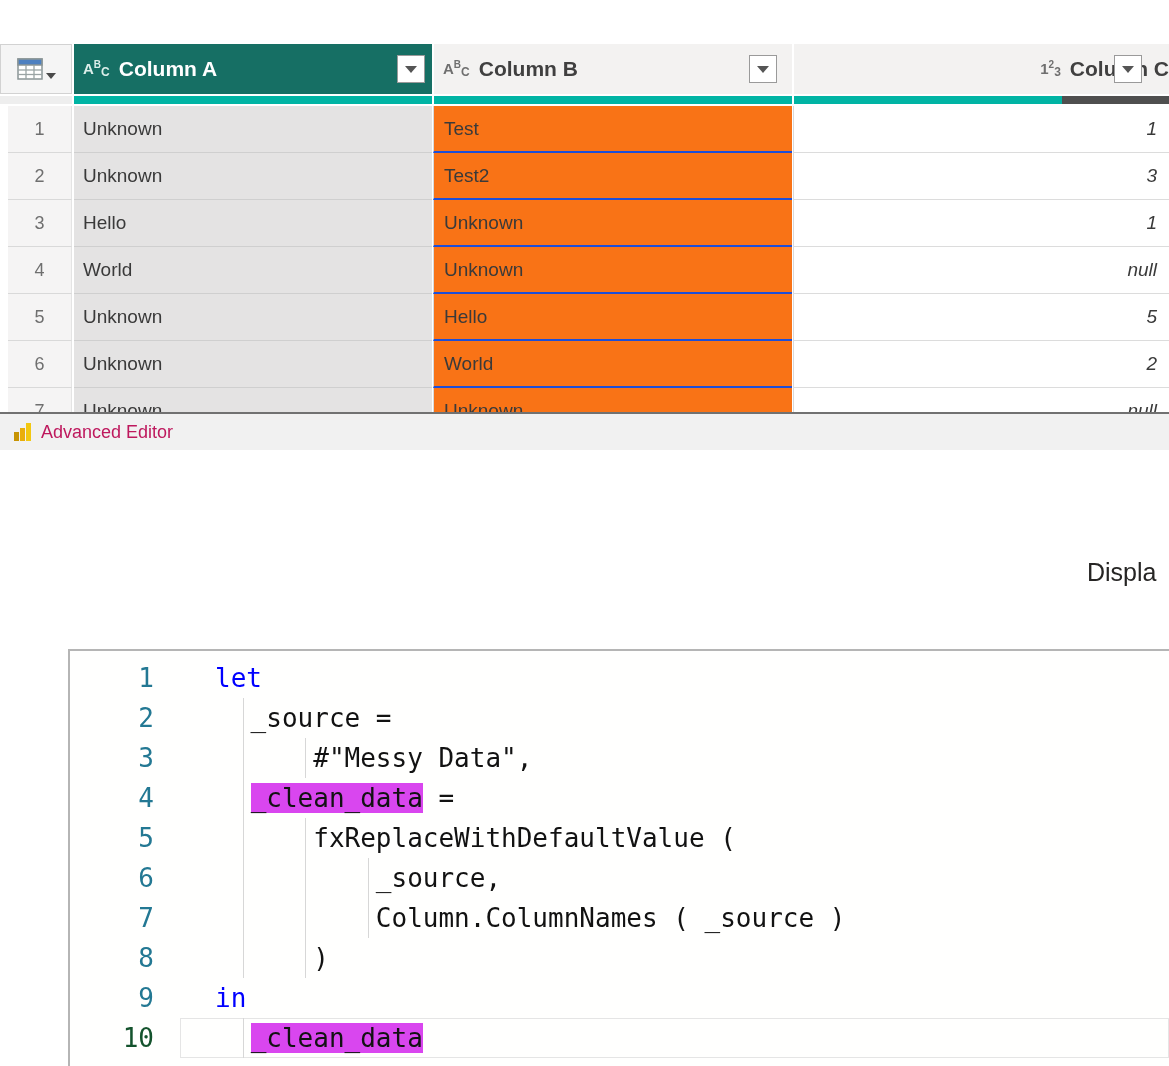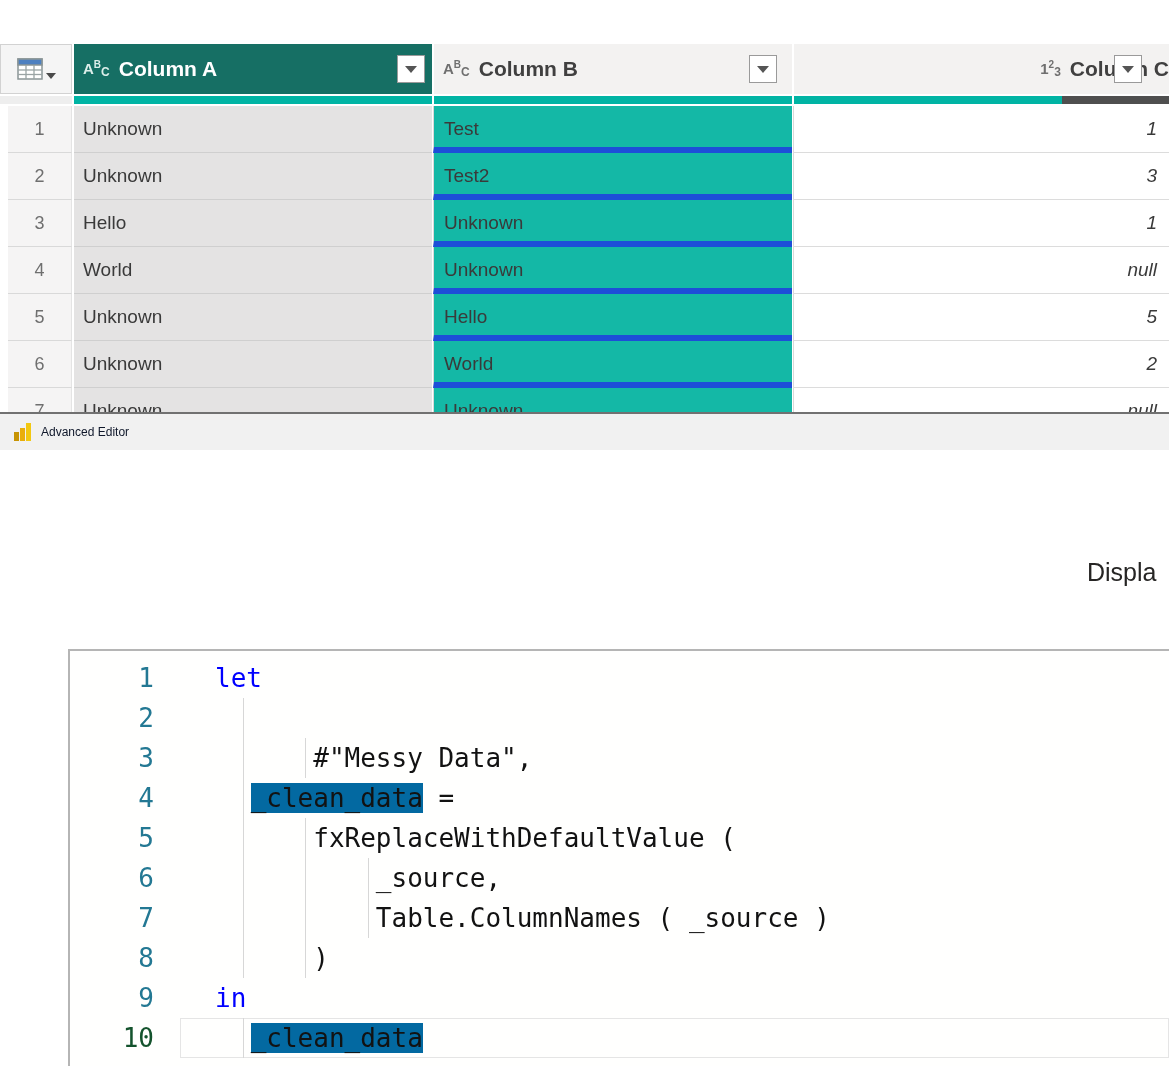--- a/index.html
+++ b/index.html
@@ -39,51 +39,51 @@
   .q-good{height:100%;background:#00b4a4;}
   .q-corner{position:absolute;left:0;top:52px;width:72px;height:8px;background:#eeeeee;}
   
   .tbody{position:absolute;left:0;top:62px;width:1169px;}
   .row{position:relative;height:47px;}
   .cell{position:absolute;top:0;height:47px;box-sizing:border-box;font-size:19px;line-height:46px;
         color:#3a3a3a;white-space:nowrap;overflow:hidden;cursor:default;}
   .numcell{left:8px;width:64px;background:#f5f4f4;text-align:center;color:#6f6f6f;font-size:18px;
            border-bottom:1px solid #d9d9d9;border-right:1px solid #e4e4e4;}
   .cA{left:74px;width:358px;background:#e4e3e3;padding-left:9px;border-bottom:1px solid #cfcfcf;}
-  .cB{left:433px;width:359px;background:#14b8a6;padding-left:10px;border-bottom:6px solid #1d4ed8;border-left:1px solid #d9d9d9;}
+  .cB{left:433px;width:359px;background:#f97316;padding-left:10px;border-bottom:2px solid #1d4ed8;border-left:1px solid #d9d9d9;}
   .cC{left:793px;width:376px;background:#ffffff;text-align:right;padding-right:12px;font-style:italic;
       border-bottom:1px solid #dcdcdc;border-left:1px solid #d9d9d9;}
   .tbl-bottom{position:absolute;left:0;top:391px;width:1169px;height:2px;background:#a5a5a5;}
 
   
   .ae-bar{position:absolute;left:0;top:412px;width:1169px;height:38px;background:#f1f1f1;
           border-top:2px solid #717171;box-sizing:border-box;display:flex;align-items:center;}
   .pbi-icon{display:flex;align-items:flex-end;height:18px;margin:0 9px 0 14px;}
   .pbi-icon i{display:block;width:5px;margin-right:1px;}
   .pbi-b1{height:9px;background:#c79404;}
   .pbi-b2{height:13px;background:#e9ae0b;}
   .pbi-b3{height:18px;background:#f2c811;}
-  .ae-label{font-size:12px;color:#0f172a;}
+  .ae-label{font-size:18px;color:#be185d;}
 
   
   .doc-title{position:absolute;left:67px;top:504px;font-size:70px;line-height:1.1;font-weight:200;
              color:#3a3a3a;letter-spacing:-1px;}
   .display-label{position:absolute;left:1087px;top:558px;font-size:25px;color:#262524;white-space:nowrap;cursor:pointer;}
 
   
   .editor{position:absolute;left:68px;top:649px;width:1101px;height:417px;background:#fffffe;
           border-left:2px solid #b5b5b5;border-top:2px solid #b5b5b5;box-sizing:border-box;
           padding-top:7px;overflow:hidden;}
   .code-line{display:flex;height:40px;font-family:"DejaVu Sans Mono",monospace;font-size:26px;cursor:text;}
   .ln{width:84px;text-align:right;color:#237893;line-height:40px;flex:none;}
   .code-line.active .ln{color:#14532d;}
   .codewrap{flex:1;margin-left:26px;position:relative;padding-left:8px;line-height:40px;white-space:pre;color:#121212;}
   .code-line.active .codewrap{outline:1px solid #e5e5e5;outline-offset:-1px;}
   .kw{color:#0000ff;margin-left:27px;}
-  .hl{background:#0369a1;}
+  .hl{background:#d946ef;}
   .ig{position:absolute;top:0;bottom:0;width:1px;background:#d7d7d7;}
 </style>
 </head>
 <body>
 
 <div class="screen">
 
   <div class="grid-area">
 
     <div class="hdr-corner">
@@ -192,41 +192,41 @@
   <div class="display-label">Displa</div>
 
   <div class="editor">
     <div id="editor-lines">
         <div class="code-line">
           <span class="ln">1</span>
           <span class="codewrap"><span class="kw">let</span></span>
         </div>
         <div class="code-line">
           <span class="ln">2</span>
-          <span class="codewrap"><span class="ig" style="left: 4ch;"></span></span>
+          <span class="codewrap"><span class="ig" style="left: 4ch;"></span><span>    _source =</span></span>
         </div>
         <div class="code-line">
           <span class="ln">3</span>
           <span class="codewrap"><span class="ig" style="left: 4ch;"></span><span class="ig" style="left: 8ch;"></span><span>        #"Messy Data",</span></span>
         </div>
         <div class="code-line">
           <span class="ln">4</span>
           <span class="codewrap"><span class="ig" style="left: 4ch;"></span><span>    </span><span class="hl">_clean_data</span><span> =</span></span>
         </div>
         <div class="code-line">
           <span class="ln">5</span>
           <span class="codewrap"><span class="ig" style="left: 4ch;"></span><span class="ig" style="left: 8ch;"></span><span>        fxReplaceWithDefaultValue (</span></span>
         </div>
         <div class="code-line">
           <span class="ln">6</span>
           <span class="codewrap"><span class="ig" style="left: 4ch;"></span><span class="ig" style="left: 8ch;"></span><span class="ig" style="left: 12ch;"></span><span>            _source,</span></span>
         </div>
         <div class="code-line">
           <span class="ln">7</span>
-          <span class="codewrap"><span class="ig" style="left: 4ch;"></span><span class="ig" style="left: 8ch;"></span><span class="ig" style="left: 12ch;"></span><span>            Table.ColumnNames ( _source )</span></span>
+          <span class="codewrap"><span class="ig" style="left: 4ch;"></span><span class="ig" style="left: 8ch;"></span><span class="ig" style="left: 12ch;"></span><span>            Column.ColumnNames ( _source )</span></span>
         </div>
         <div class="code-line">
           <span class="ln">8</span>
           <span class="codewrap"><span class="ig" style="left: 4ch;"></span><span class="ig" style="left: 8ch;"></span><span>        )</span></span>
         </div>
         <div class="code-line">
           <span class="ln">9</span>
           <span class="codewrap"><span class="kw">in</span></span>
         </div>
         <div class="code-line active">

